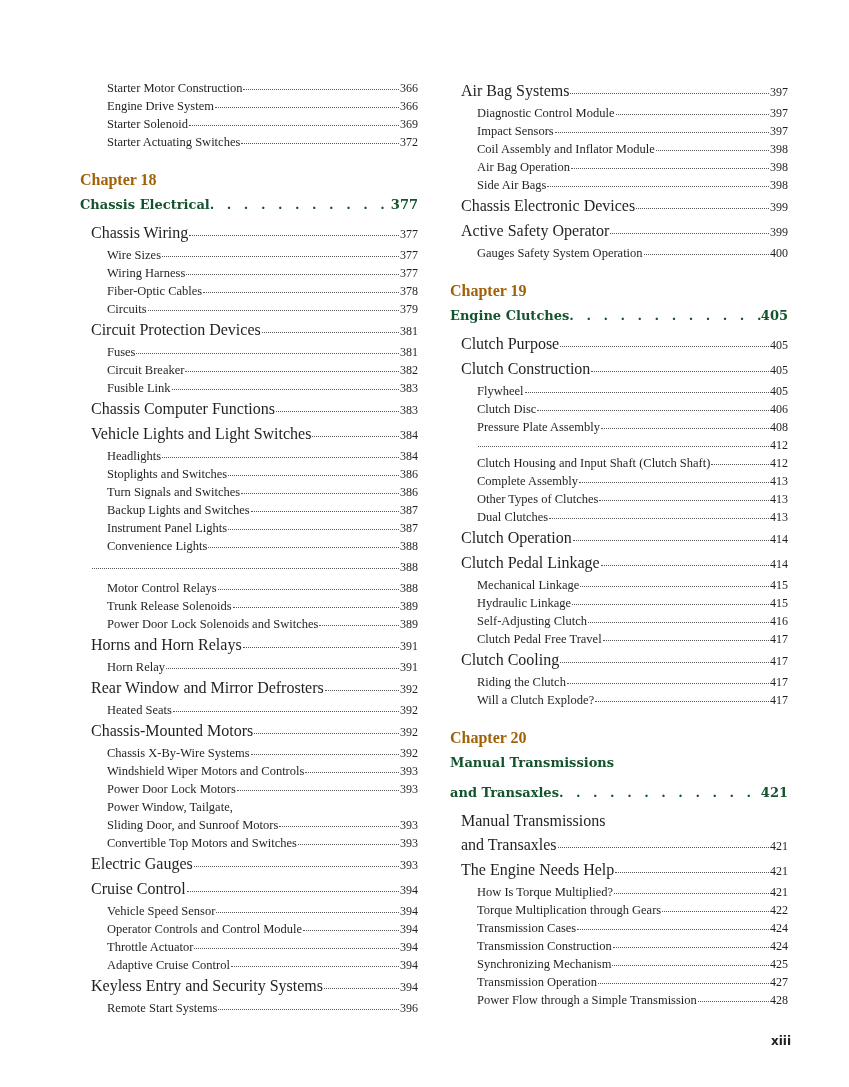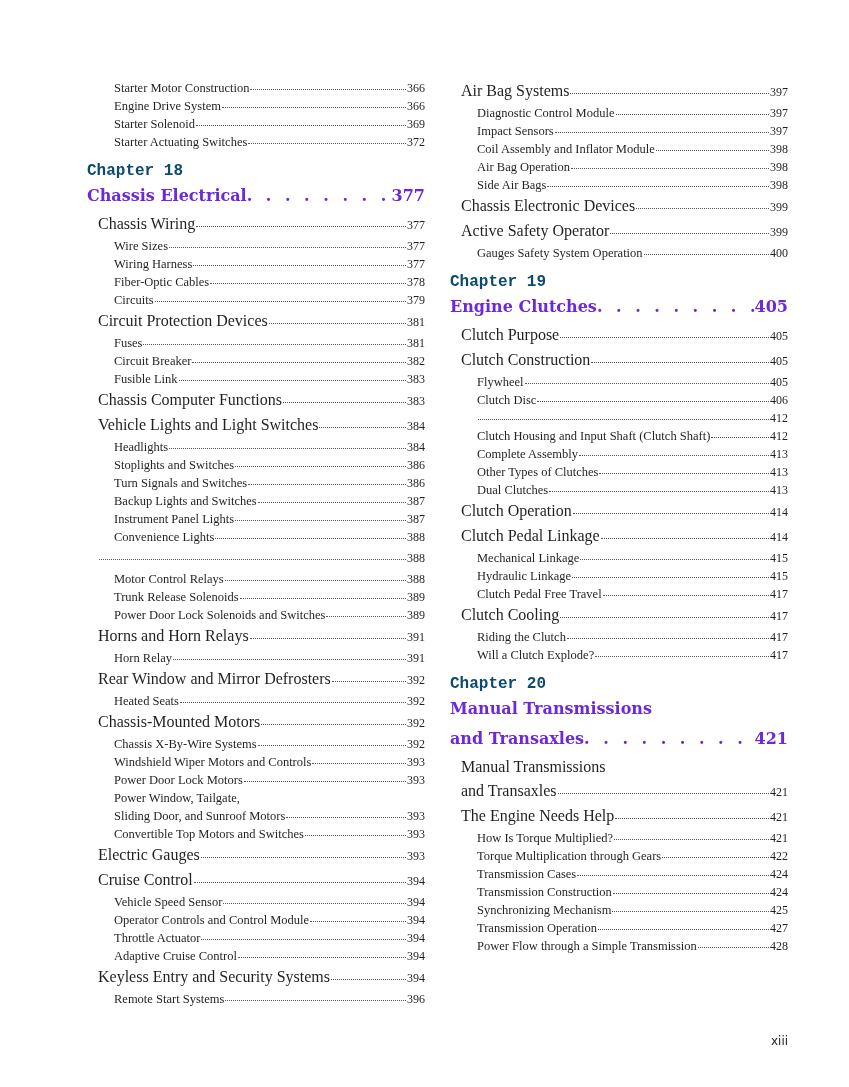--- a/index.html
+++ b/index.html
@@ -2,52 +2,52 @@
 <html><head>
   <meta charset="utf-8">
   <style>
     html, body { margin: 0; padding: 0; background: #ffffff; }
     body {
       width: 849px; height: 1087px; position: relative; overflow: hidden;
       font-family: "DejaVu Serif", "Liberation Serif", serif;
       color: #231f20;
     }
     .col { position: absolute; top: 79px; }
-    .col.left { left: 87px; width: 338px; }
+    .col.left { left: 80px; width: 338px; }
     .col.right { left: 450px; width: 338px; }
 
     .row { display: flex; align-items: baseline; white-space: nowrap; }
     .row .t { flex: 0 0 auto; }
     .row .d {
       flex: 1 1 auto; overflow: hidden; margin: 0 1px;
       border-bottom: 1px dotted #555; height: 0; align-self: baseline;
       position: relative; top: -2px;
     }
     .row .p { flex: 0 0 auto; }
 
     .sub { font-family: "Liberation Serif", serif; font-size: 12.5px; line-height: 18px; padding-left: 27px; }
     .sec { font-family: "Liberation Serif", serif; font-size: 16px; line-height: 24px; padding-left: 11px; }
     .sec .p, .sub .p { font-size: 12px; }
     .sec.multi .first { display: block; }
 
     .chap-label {
-      font-family: Liberation Mono, monospace; font-weight: bold;
-      color: #0c4a6e; font-size: 16px; line-height: 22px; margin-top: 9px;
+      font-family: Liberation Serif, serif; font-weight: bold;
+      color: #a16207; font-size: 16px; line-height: 22px; margin-top: 18px;
     }
     .chap-title {
       font-family: "DejaVu Serif", serif; font-weight: bold;
-      font-size: 16px; line-height: 28px; color: #6d28d9;
+      font-size: 13px; line-height: 28px; color: #14532d;
       display: flex; align-items: flex-start; white-space: nowrap; margin-bottom: 2px;
     }
     .chap-title .d { flex: 1 1 auto; overflow: hidden; letter-spacing: 4px; }
     .chap-title .d::before { content: ". . . . . . . . . . . . . . . . . . . . . . . . . . . . . ."; }
 
     .folio {
       position: absolute; left: 771px; top: 1034px;
-      font-family: "DejaVu Sans", sans-serif; font-weight: normal; font-size: 12px; color: #231f20;
+      font-family: "DejaVu Sans", sans-serif; font-weight: bold; font-size: 12px; color: #231f20;
     }
   </style>
 </head>
 <body>
 
 <div class="col left" id="colL">
     <div class="sub">
       <div class="row">
         <span class="t">Starter Motor Construction</span>
         <span class="d"></span>
@@ -445,20 +445,27 @@
     </div>
     <div class="sub">
       <div class="row">
         <span class="t">Clutch Disc</span>
         <span class="d"></span>
         <span class="p">406</span>
       </div>
     </div>
     <div class="sub">
       <div class="row">
+        <span class="t">Pressure Plate Assembly</span>
+        <span class="d"></span>
+        <span class="p">408</span>
+      </div>
+    </div>
+    <div class="sub">
+      <div class="row">
         <span class="d"></span>
         <span class="p">412</span>
       </div>
     </div>
     <div class="sub">
       <div class="row">
         <span class="t">Clutch Housing and Input Shaft (Clutch Shaft)</span>
         <span class="d"></span>
         <span class="p">412</span>
       </div>
@@ -503,20 +510,27 @@
         <span class="t">Mechanical Linkage</span>
         <span class="d"></span>
         <span class="p">415</span>
       </div>
     </div>
     <div class="sub">
       <div class="row">
         <span class="t">Hydraulic Linkage</span>
         <span class="d"></span>
         <span class="p">415</span>
+      </div>
+    </div>
+    <div class="sub">
+      <div class="row">
+        <span class="t">Self-Adjusting Clutch</span>
+        <span class="d"></span>
+        <span class="p">416</span>
       </div>
     </div>
     <div class="sub">
       <div class="row">
         <span class="t">Clutch Pedal Free Travel</span>
         <span class="d"></span>
         <span class="p">417</span>
       </div>
     </div>
     <div class="sec">

